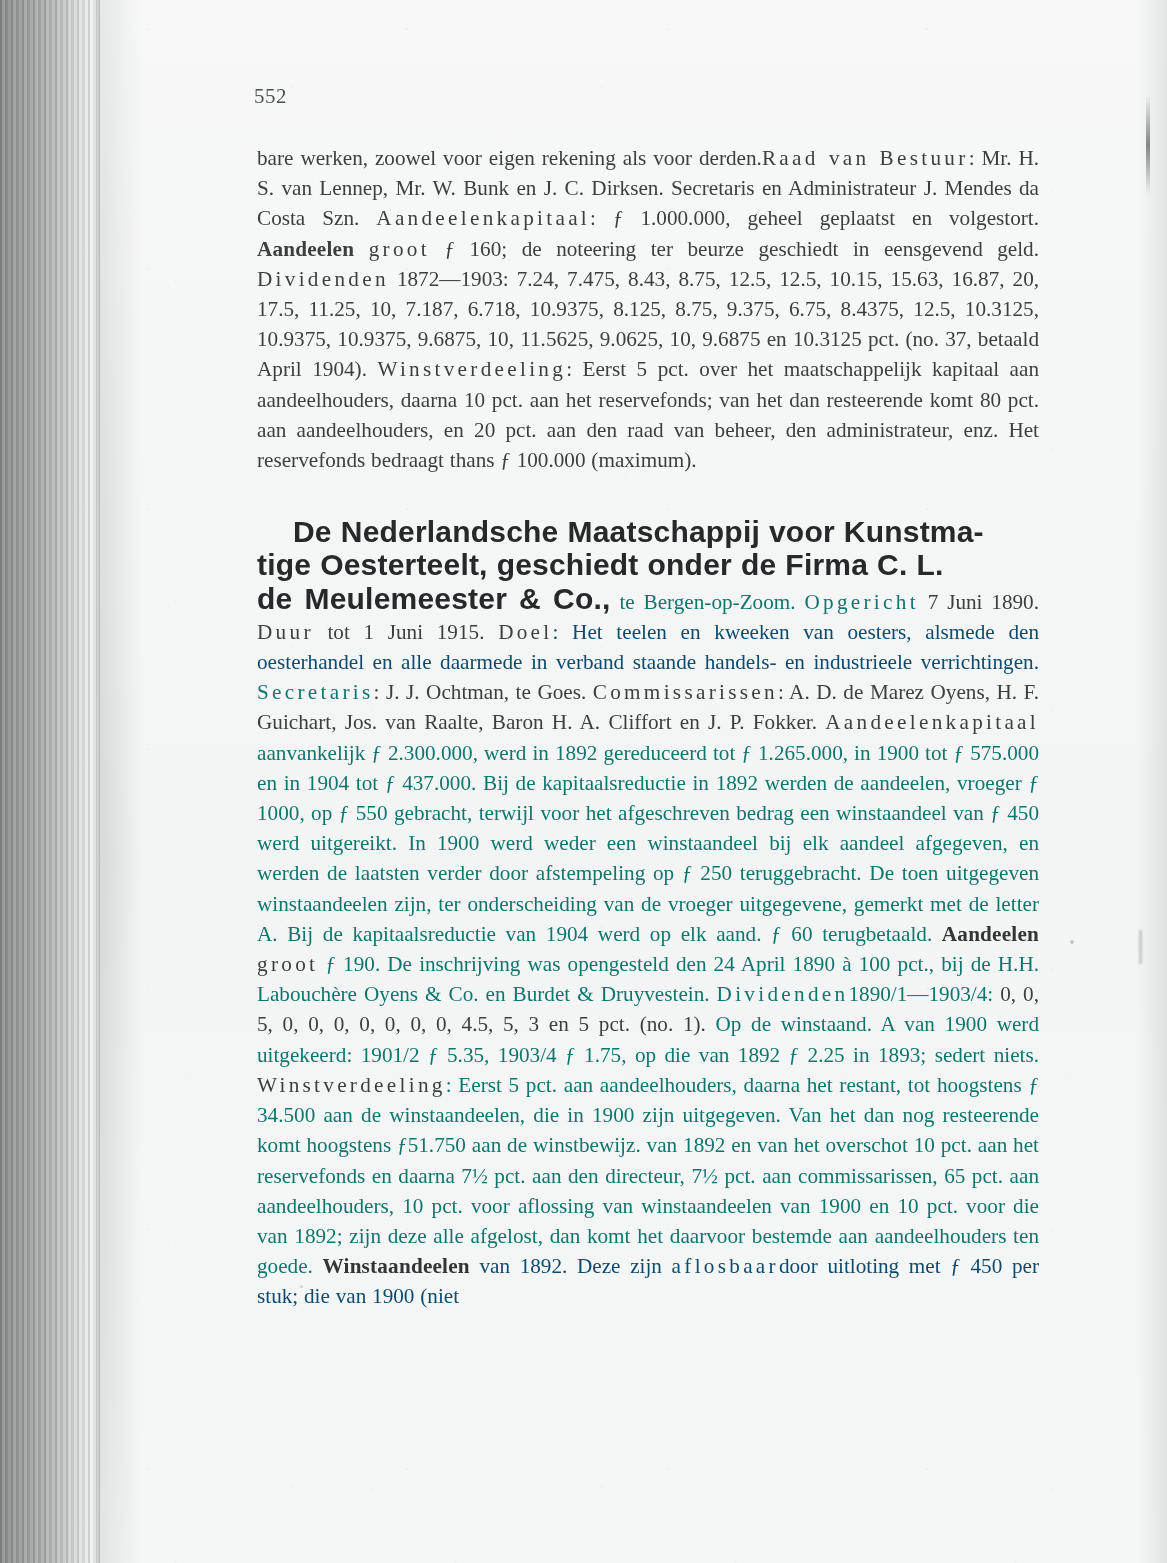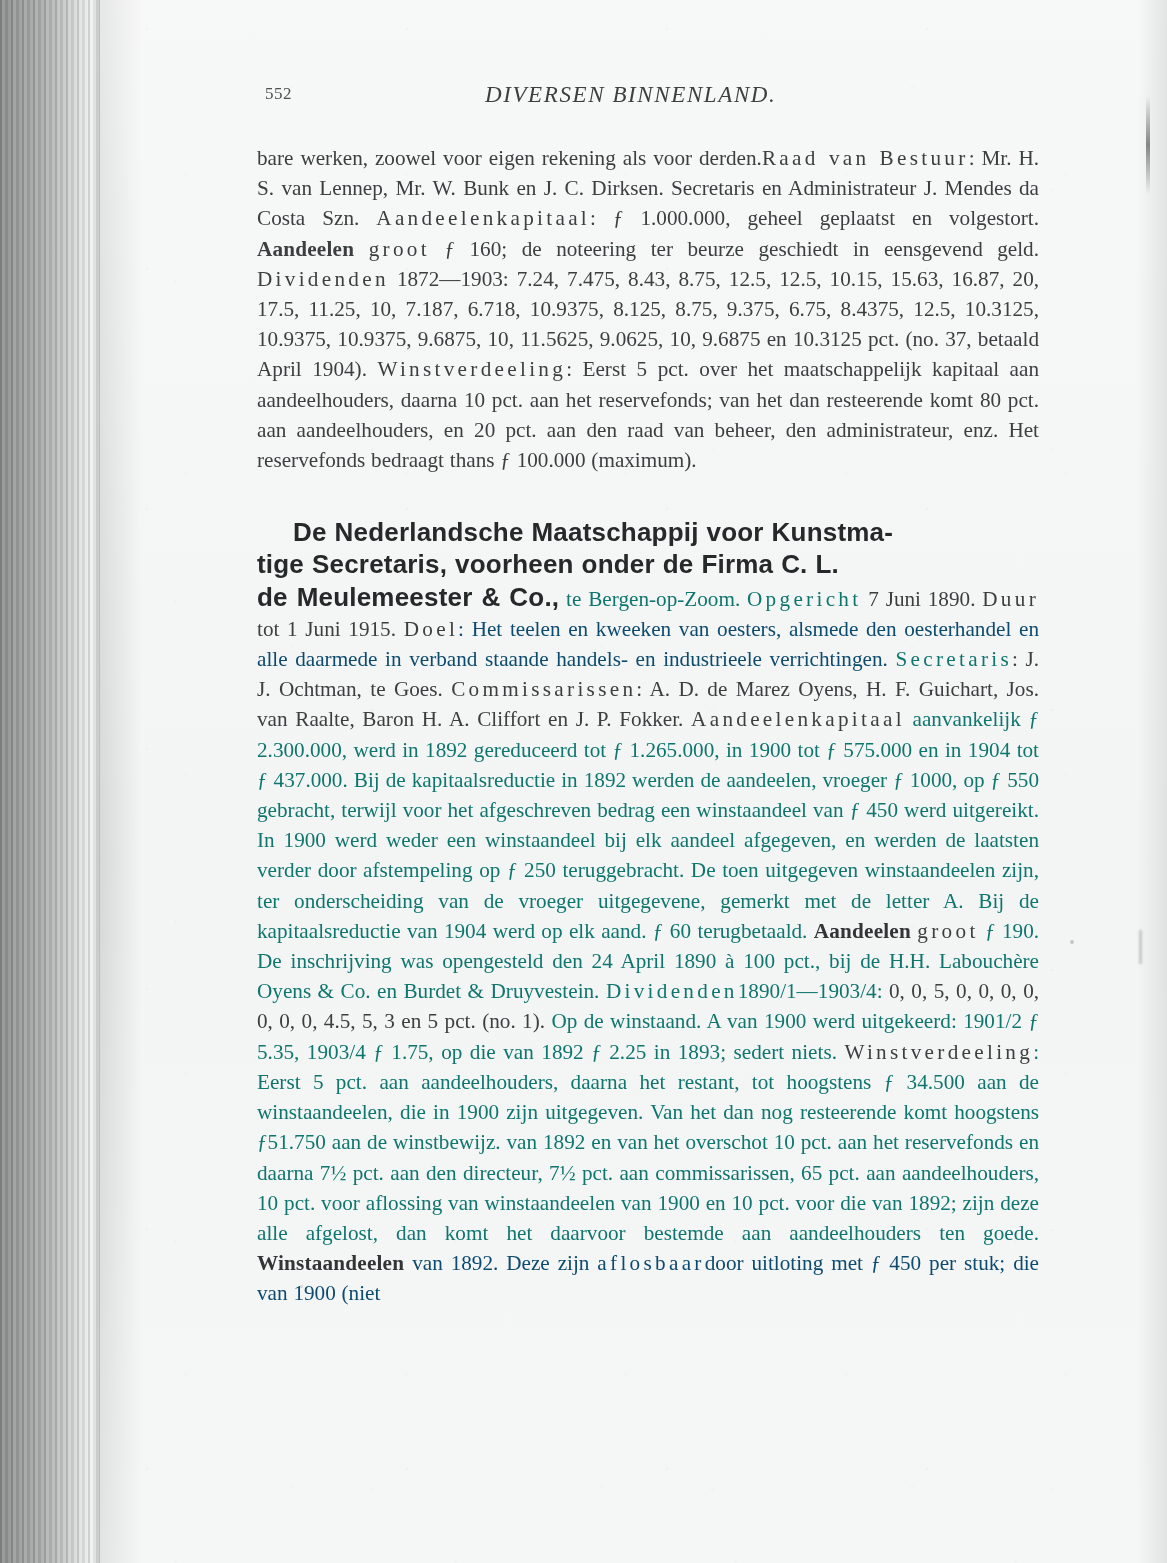--- a/index.html
+++ b/index.html
@@ -51,22 +51,22 @@
   }
   #text-column{
     position:absolute;left:253px;top:78px;width:790px;
   }
 
   
   .running-head{
     position:relative;height:42px;
   }
   .folio{
-    position:absolute;left:12px;top:6px;
-    font-size:17px;color:#4e5152;letter-spacing:.5px;
+    position:absolute;left:1px;top:6px;
+    font-size:21px;color:#4e5152;letter-spacing:.5px;
     font-family:"Liberation Serif","DejaVu Serif",serif;
   }
   .head-title{
     position:absolute;left:232px;top:4px;
     font-size:23px;font-style:italic;color:#3c4041;
     letter-spacing:1.6px;white-space:nowrap;
     font-family:"Liberation Serif","DejaVu Serif",serif;
   }
 
   
@@ -84,21 +84,21 @@
   .gap{ height:38px; }
 
   
   .sp{ letter-spacing:3.3px; }        
   .bold{ font-weight:bold; letter-spacing:.2px; }  
 
   
   .company-head{
     font-family:"Liberation Sans","DejaVu Sans",sans-serif;
     font-weight:bold;
-    font-size:26px;
+    font-size:30px;
     letter-spacing:.2px;
     color:#26292a;
   }
   .head-indent{ display:inline-block;width:36px; }
 
   
   .fade-1{ color:#0f766e; }
   .fade-2{ color:#0c4a6e; }
   .ink-dark{ color:#313536; }
 
@@ -129,38 +129,37 @@
 <div id="page">
 
   <div id="scan-gutter"></div>
   <div id="scan-gutter-shadow"></div>
   <div id="paper-tint"></div>
 
   <div id="text-column">
 
     <div class="running-head">
       <span class="folio">552</span>
-      <span class="head-title">DIVERSEN BINNENLAND.</span>
     </div>
 
     <p class="para first"><span>bare werken, zoowel voor eigen rekening als voor derden.</span><span class="sp">Raad van Bestuur</span><span>: Mr. H. S. van Lennep, Mr. W. Bunk en J. C. Dirksen.  Secretaris en Administrateur J. Mendes da Costa Szn.</span>
       <span class="sp">Aandeelenkapitaal</span><span>: ƒ 1.000.000, geheel geplaatst en volgestort.</span>
       <span class="bold">Aandeelen</span>
       <span class="sp">groot</span>
       <span>ƒ 160; de noteering ter beurze geschiedt in eensgevend geld.</span>
       <span class="sp">Dividenden</span>
       <span>1872—1903:</span>
       <span>7.24,  7.475,  8.43,  8.75,  12.5,  12.5,  10.15,  15.63,  16.87,  20,  17.5,  11.25,  10, 7.187, 6.718, 10.9375, 8.125, 8.75, 9.375, 6.75, 8.4375, 12.5, 10.3125, 10.9375, 10.9375, 9.6875, 10, 11.5625, 9.0625, 10, 9.6875 en 10.3125</span>
       <span>pct. (no. 37, betaald April 1904).</span>
       <span class="sp">Winstverdeeling</span><span>: Eerst 5 pct. over het maatschappelijk kapitaal aan aandeelhouders, daarna 10 pct. aan het reservefonds; van het dan resteerende komt 80 pct. aan aandeelhouders, en 20 pct. aan den raad van beheer, den administrateur, enz. Het reservefonds bedraagt thans ƒ 100.000 (maximum).</span>
     </p>
 
     <div class="gap"></div>
 
-    <p class="para body2"><span class="head-indent"></span><span class="company-head">De Nederlandsche Maatschappij voor Kunstma-</span><br><span class="company-head">tige Secretaris, voorheen onder de Firma C. L.</span><br><span class="company-head">de Meulemeester &amp; Co.,</span>
+    <p class="para body2"><span class="head-indent"></span><span class="company-head">De Nederlandsche Maatschappij voor Kunstma-</span><br><span class="company-head">tige Oesterteelt, geschiedt onder de Firma C. L.</span><br><span class="company-head">de Meulemeester &amp; Co.,</span>
       <span class="fade-1">te Bergen-op-Zoom.</span>
       <span class="sp fade-1">Opgericht</span>
       <span>7 Juni 1890.</span>
       <span class="sp">Duur</span>
       <span>tot 1 Juni 1915.</span>
       <span class="sp">Doel</span><span class="fade-2">: Het teelen en kweeken van oesters, alsmede den oesterhandel en alle daarmede in verband staande handels- en industrieele verrichtingen.</span>
       <span class="sp fade-1">Secretaris</span><span>: J. J. Ochtman, te Goes.</span>
       <span class="sp">Commissarissen</span><span>: A. D. de Marez Oyens, H. F. Guichart, Jos. van Raalte, Baron H. A. Cliffort en J. P. Fokker.</span>
       <span class="sp">Aandeelenkapitaal</span>
       <span class="fade-1">aanvankelijk ƒ 2.300.000, werd in 1892 gereduceerd tot ƒ 1.265.000, in 1900 tot ƒ 575.000 en in 1904 tot ƒ 437.000.  Bij de kapitaalsreductie in 1892 werden de aandeelen, vroeger ƒ 1000, op ƒ 550 gebracht, terwijl voor het afgeschreven bedrag een winstaandeel van ƒ 450 werd uitgereikt. In 1900 werd weder een winstaandeel bij elk aandeel afgegeven, en werden de laatsten verder door afstempeling op ƒ 250 teruggebracht. De toen uitgegeven winstaandeelen zijn, ter onderscheiding van de vroeger uitgegevene, gemerkt met de letter A. Bij de kapitaalsreductie van 1904 werd op elk aand. ƒ 60 terugbetaald.</span>

